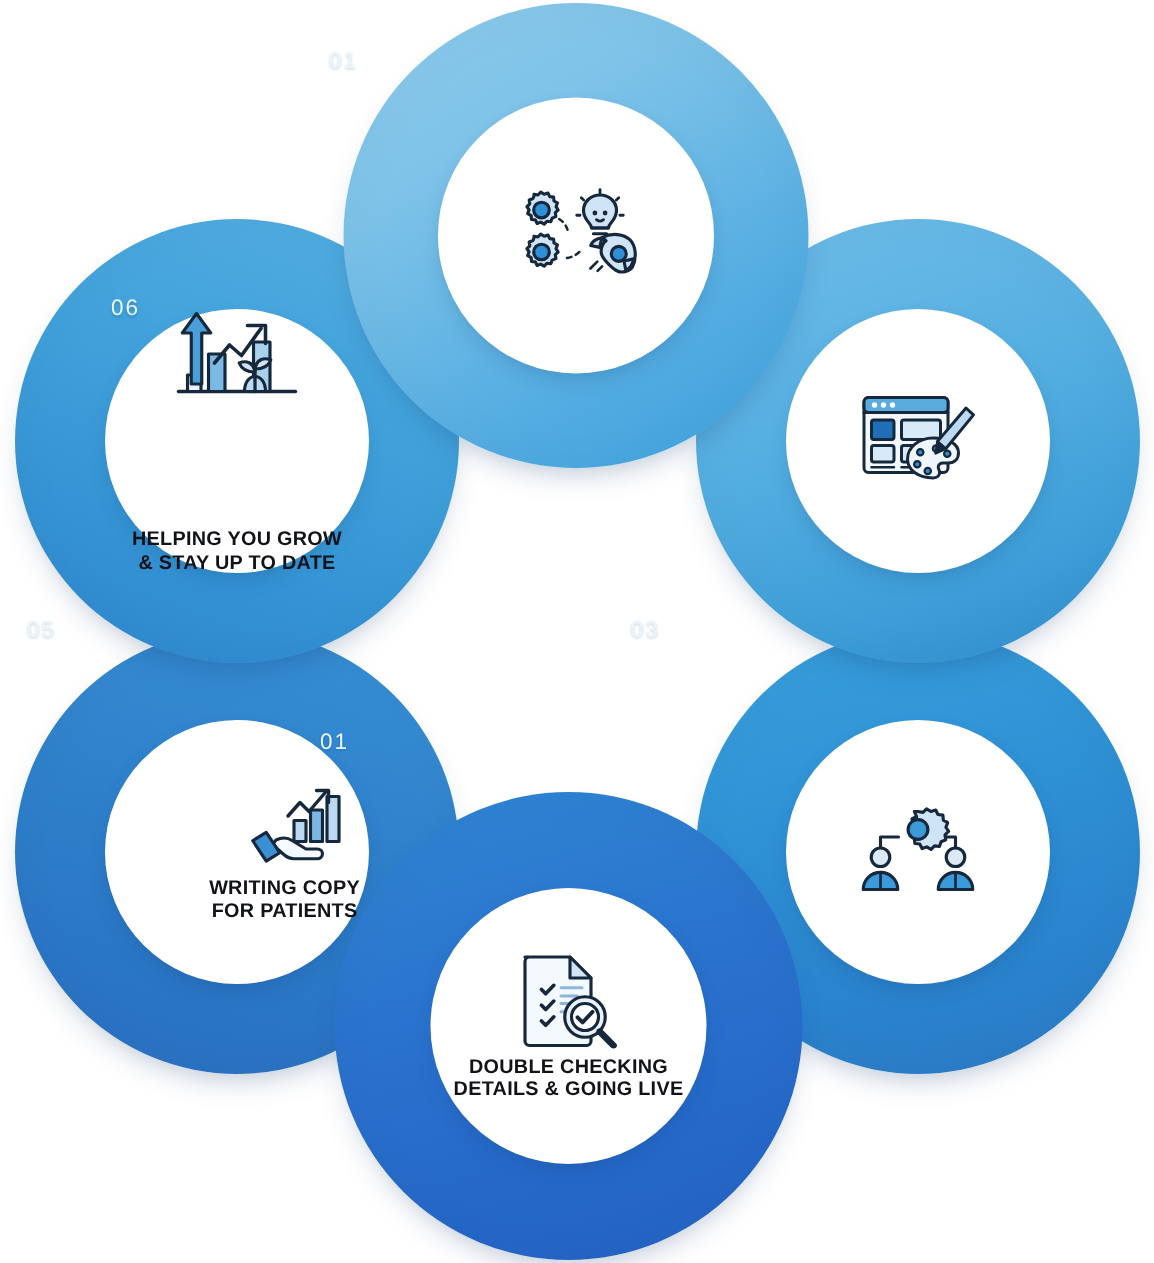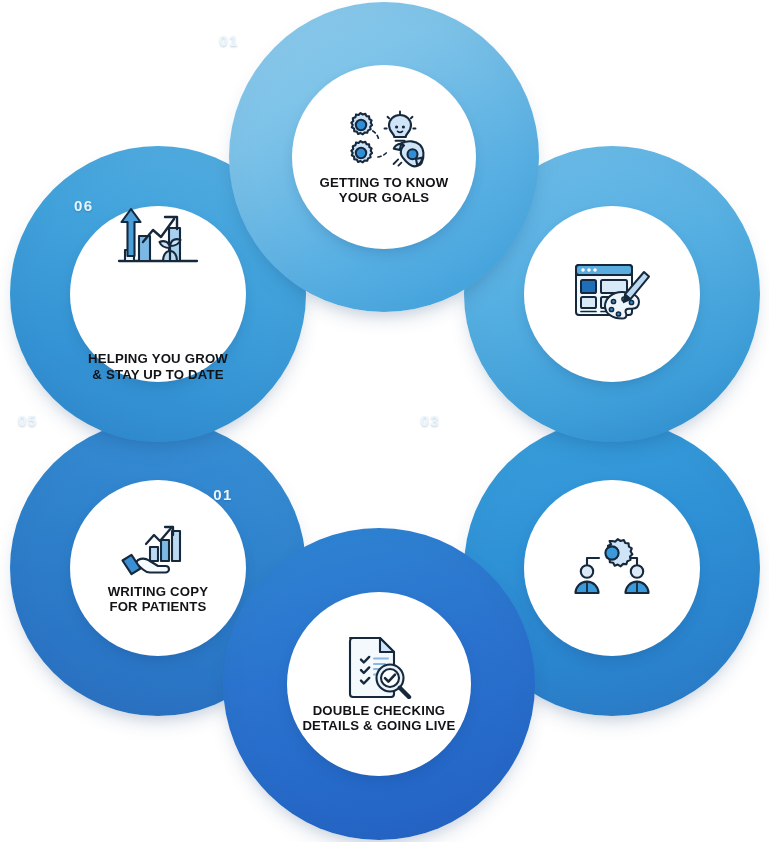--- a/index.html
+++ b/index.html
@@ -40,21 +40,21 @@
     font-size:13.2px;font-weight:700;line-height:1.17;
     letter-spacing:.2px;color:#111317;
     text-transform:uppercase;
     padding:0 6px;white-space:pre-line;
   }
 
   
   .num{
     position:absolute;
     color:#eaf6fd;
-    font-size:15px;font-weight:700;letter-spacing:1.4px;
+    font-size:15px;font-weight:400;letter-spacing:1.4px;
     line-height:1;
     text-shadow:0 1px 2px rgba(10,50,95,.25);
     user-select:none;
   }
 
   
   
   #n01{left:229px;top:2px;}
   #n01 .ring{width:310px;height:310px;
     background:linear-gradient(150deg,#8ECBEC 0%,#7CC2E8 32%,#56AEE2 68%,#3C9FDC 100%);}
@@ -79,21 +79,21 @@
   #n04{left:223px;top:528px;}
   #n04 .ring{width:312px;height:312px;
     background:linear-gradient(165deg,#2F86D4 0%,#2A73CE 42%,#2568C8 76%,#2461C2 100%);}
   #n04 .hub{left:64px;top:64px;width:184px;height:184px;}
   #n04 .num{left:50%;bottom:26px;transform:translateX(-50%);}
 
   
   #n05{left:10px;top:420px;}
   #n05 .ring{width:296px;height:296px;
     background:linear-gradient(195deg,#3891D6 0%,#2F82CC 40%,#2A76C6 75%,#2A6FC0 100%);}
-  #n05 .hub{left:60px;top:60px;width:176px;height:176px;}
+  #n05 .hub{left:60px;top:60px;width:176px;height:176px;align-items:flex-end;}
   #n05 .num{left:8px;top:50%;transform:translateY(-50%);}
 
   
   #n06{left:10px;top:146px;}
   #n06 .ring{width:296px;height:296px;
     background:linear-gradient(200deg,#55AEE2 0%,#41A2DB 38%,#3493D4 72%,#2E86CD 100%);}
   #n06 .hub{left:60px;top:60px;width:176px;height:176px;justify-content:space-between;}
   #n06 .num{left:44px;top:52px;margin-left:20px;}
 
   
@@ -137,22 +137,20 @@
             <path fill="#cfe4f6" d="M63.5 34.2c6.6-3.2 14.4-2.2 18.4 1.6 3.9 3.9 4.9 11.7 1.7 18.3-1.1 2.2-6.3 4.2-9.7 2.7-2.1-.9-4-2.6-6-4.6-2-2-3.7-3.9-4.6-6-1.5-3.4.5-8.6 2.7-9.7z"></path>
             <circle cx="74.5" cy="45.2" r="5" fill="#2e8fd6"></circle>
             <path fill="#cfe4f6" d="M63.2 34.5c-3.4.6-6.4 2.2-7.4 5.2l6 1.2z"></path>
             <path fill="#cfe4f6" d="M84.4 55.6c-.6 3.4-2.2 6.4-5.2 7.4l-1.2-6z" transform="translate(0,-7)"></path>
             <path d="M60.2 50.4l-4.6 4.6M63.4 53.6l-3 3" stroke-width="1.8"></path>
             <path d="M34.8 22c3.6 2.2 5.6 5.8 6 9.4" stroke-width="1.7" stroke-dasharray="3 3.2" fill="none"></path>
             <path d="M40 48c3.8-.6 7.4-2.6 9.6-5.6" stroke-width="1.7" stroke-dasharray="3 3.2" fill="none"></path>
           </g>
         </svg>
       </span>
-      <span class="caption">GETTING TO KNOW
-YOUR GOALS</span>
     </div>
   </div>
 
   <div class="node" id="n02">
     <div class="ring"></div>
     <div class="num">02</div>
     <div class="hub">
       <span class="icon">
         <svg width="80" height="62" viewBox="0 0 80 62" fill="none">
           <g stroke="#16283c" stroke-width="2" stroke-linejoin="round" stroke-linecap="round">

